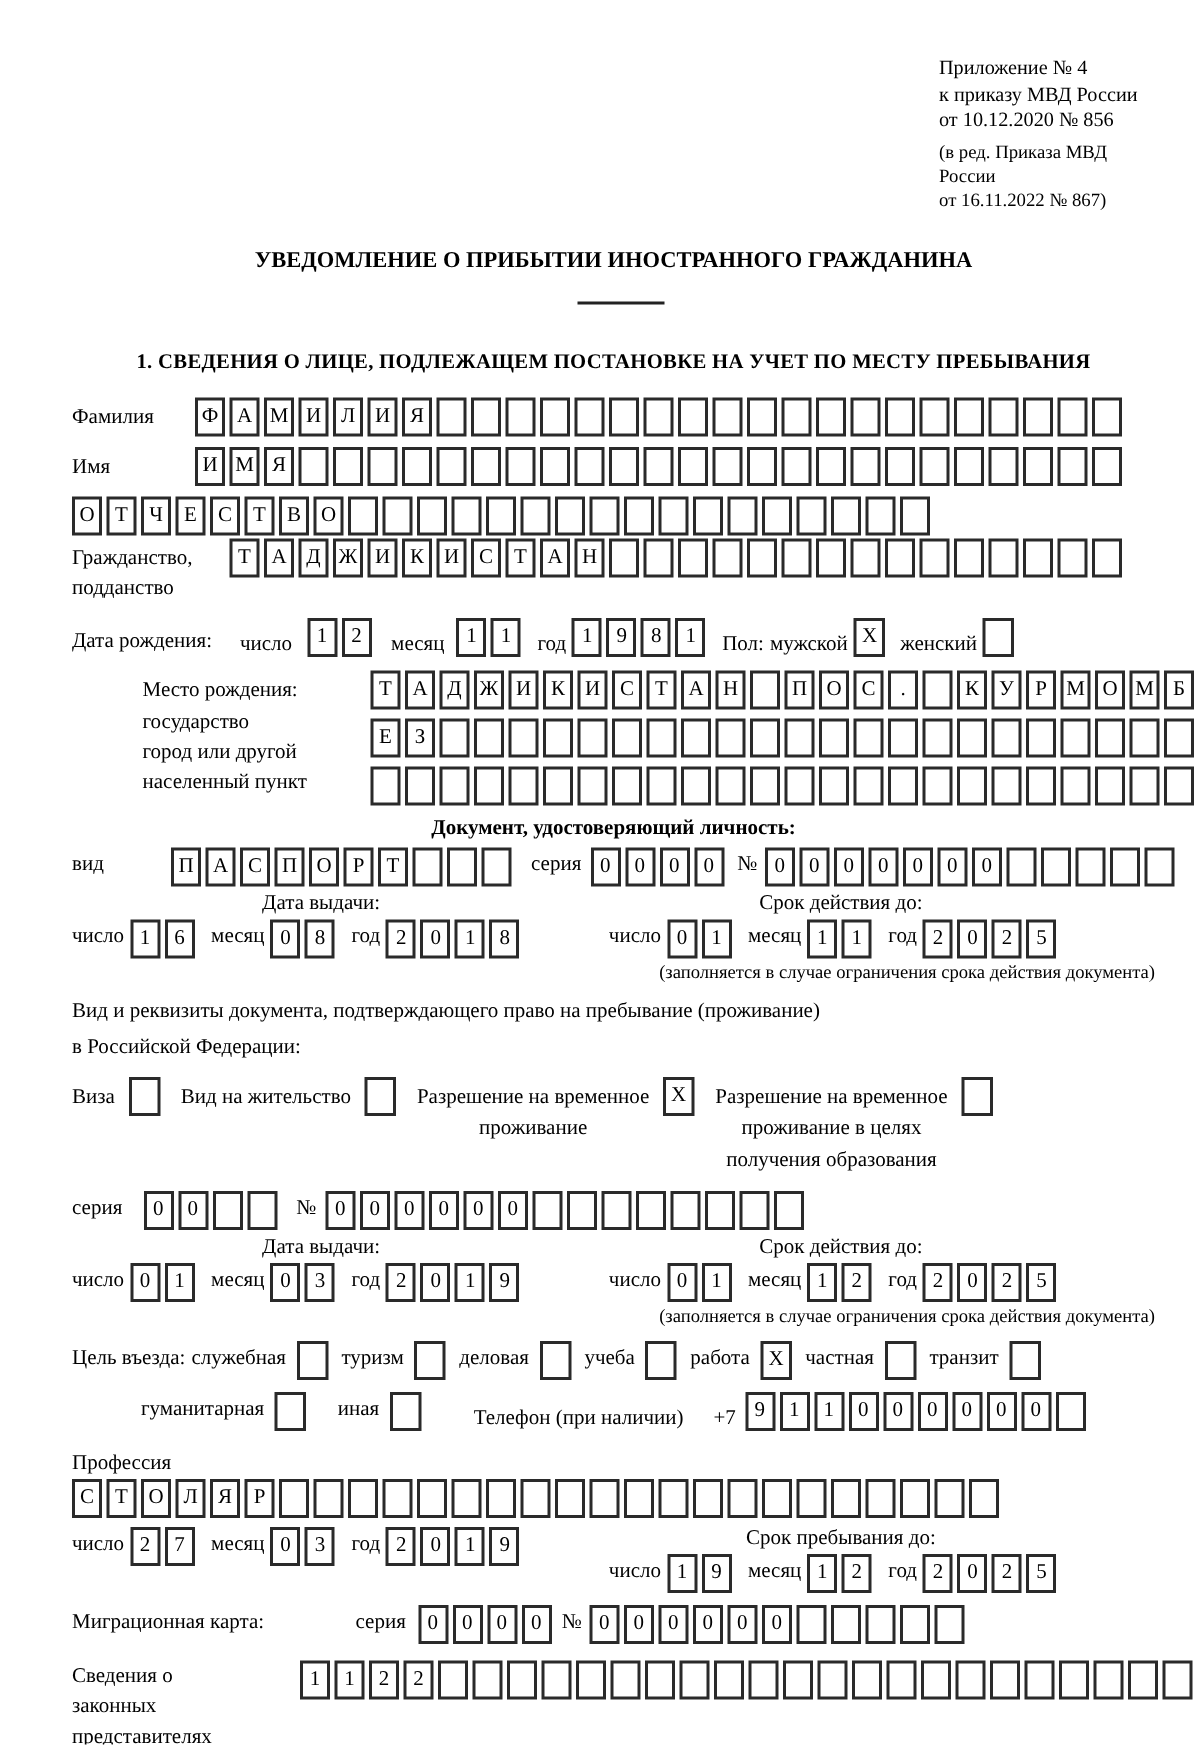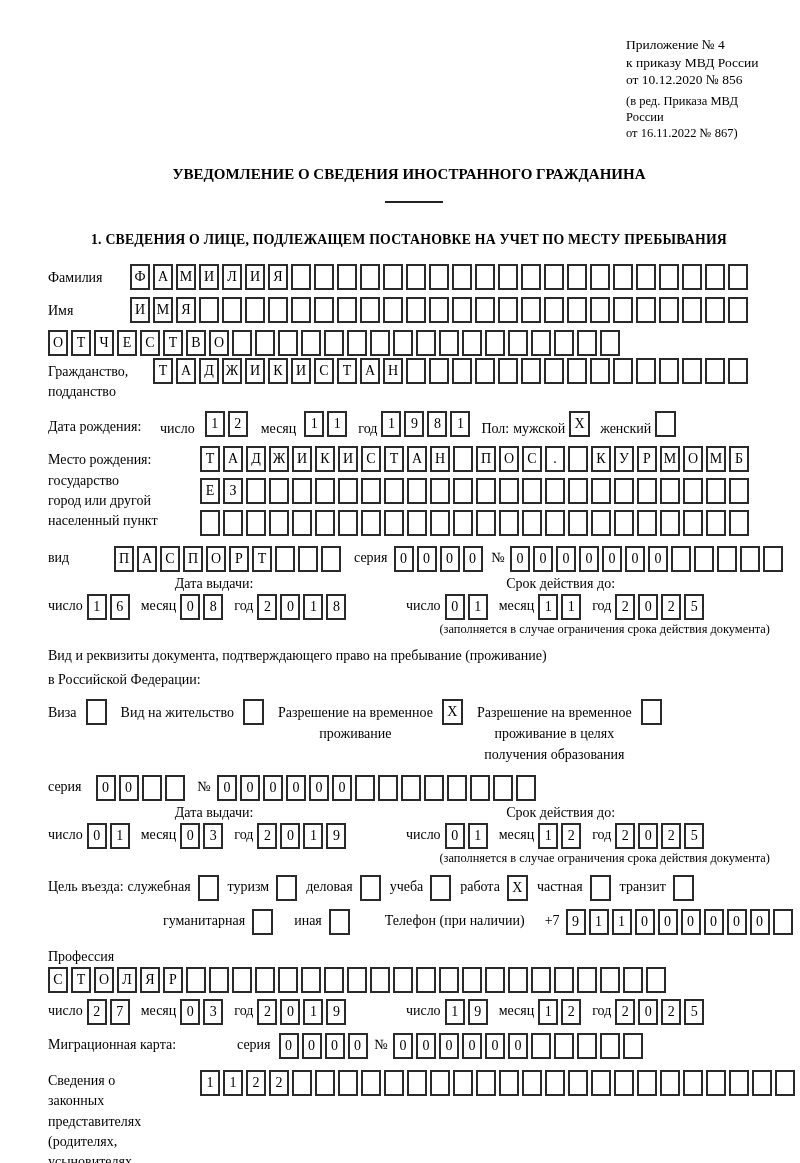--- a/index.html
+++ b/index.html
@@ -33,35 +33,35 @@
   .datetitle{text-align:center;margin-bottom:2px;}
   .note{font-size:12.4px;text-align:right;margin:2px 0 0 0;}
   
   .opts{display:flex;align-items:flex-start;margin-top:8px;}
   .opt{display:flex;align-items:flex-start;margin-right:14px;}
   .opt .ol{white-space:pre-line;text-align:center;line-height:1.5;padding-top:3px;margin-right:9px;}
   
   .purposes{display:flex;align-items:flex-start;margin-top:9px;}
   .purp{display:flex;align-items:flex-start;margin-right:9px;}
   .purp .pl{padding:4px 7px 0 0;}
-  .indent2{margin-left:115px;}
+  .indent2{margin-left:46px;align-items:flex-end;}
 </style>
 </head>
 <body>
 
 <div class="page">
 
   <div class="annex">Приложение № 4
 к приказу МВД России
 от 10.12.2020 № 856</div>
   <div class="annex-note">(в ред. Приказа МВД России
 от 16.11.2022 № 867)</div>
 
   <div class="title">
-    <span>УВЕДОМЛЕНИЕ О СВЕДЕНИЯ ИНОСТРАННОГО ГРАЖДАНИНА</span><br>
+    <span>УВЕДОМЛЕНИЕ О ПРИБЫТИИ ИНОСТРАННОГО ГРАЖДАНИНА</span><br>
     <span class="blank"></span>
   </div>
 
   <div class="section">1. СВЕДЕНИЯ О ЛИЦЕ, ПОДЛЕЖАЩЕМ ПОСТАНОВКЕ НА УЧЕТ ПО МЕСТУ ПРЕБЫВАНИЯ</div>
 
   <div class="frow" style="margin-top:16px;">
     <div class="lbl" style="width:82px;">Фамилия</div>
     <div class="boxes">
         <span class="bx">Ф</span>
         <span class="bx">А</span>
@@ -209,21 +209,21 @@
         <span class="bx">1</span>
       </span>
     <span class="dl">Пол:</span>
     <span class="dl">мужской</span>
     <span class="cb">X</span>
     <span class="dl" style="padding-left:10px;">женский</span>
     <span class="cb"></span>
   </div>
 
   <div class="frow" style="margin-top:9px;">
-    <div class="lbl" style="width:152px;">Место рождения:
+    <div class="lbl" style="width:152px;margin-left:47px;">Место рождения:
 государство
 город или другой
 населенный пункт</div>
     <div class="stack">
       <div class="boxes">
           <span class="bx">Т</span>
           <span class="bx">А</span>
           <span class="bx">Д</span>
           <span class="bx">Ж</span>
           <span class="bx">И</span>
@@ -295,20 +295,21 @@
           <span class="bx"></span>
           <span class="bx"></span>
           <span class="bx"></span>
           <span class="bx"></span>
           <span class="bx"></span>
           <span class="bx"></span>
         </div>
     </div>
   </div>
 
+  <div style="text-align:center;font-weight:bold;margin-top:2px;">Документ, удостоверяющий личность:</div>
 
   <div class="frow" style="margin-top:4px;">
     <span class="dl" style="width:62px;">вид</span>
     <span class="boxes" style="margin-right:10px;">
         <span class="bx">П</span>
         <span class="bx">А</span>
         <span class="bx">С</span>
         <span class="bx">П</span>
         <span class="bx">О</span>
         <span class="bx">Р</span>
@@ -595,20 +596,21 @@
         <span class="dl">год</span>
         <span class="boxes">
             <span class="bx">2</span>
             <span class="bx">0</span>
             <span class="bx">1</span>
             <span class="bx">9</span>
           </span>
       </div>
     </div>
     <div class="datecol" style="width:50%;">
+      <div class="datetitle">Срок пребывания до:</div>
       <div class="dategrp" style="justify-content:center;">
         <span class="dl">число</span>
         <span class="boxes">
             <span class="bx">1</span>
             <span class="bx">9</span>
           </span>
         <span class="dl">месяц</span>
         <span class="boxes">
             <span class="bx">1</span>
             <span class="bx">2</span>

